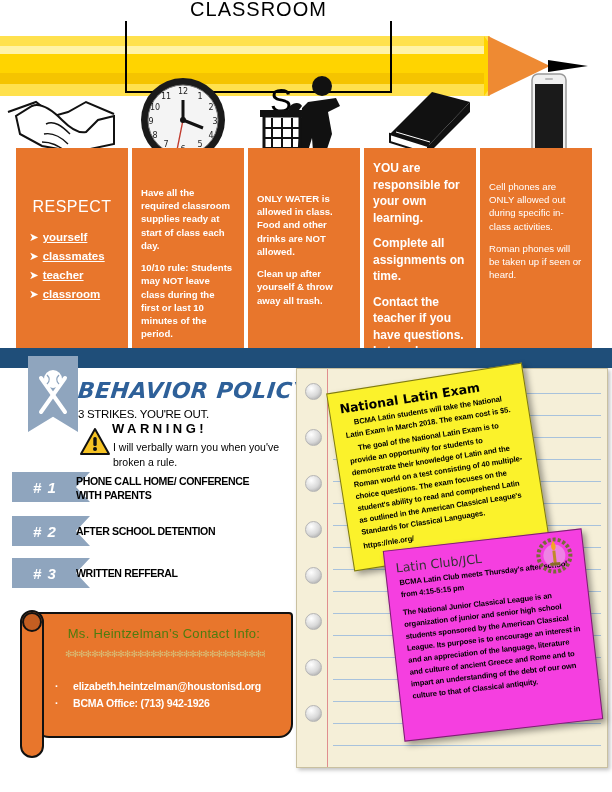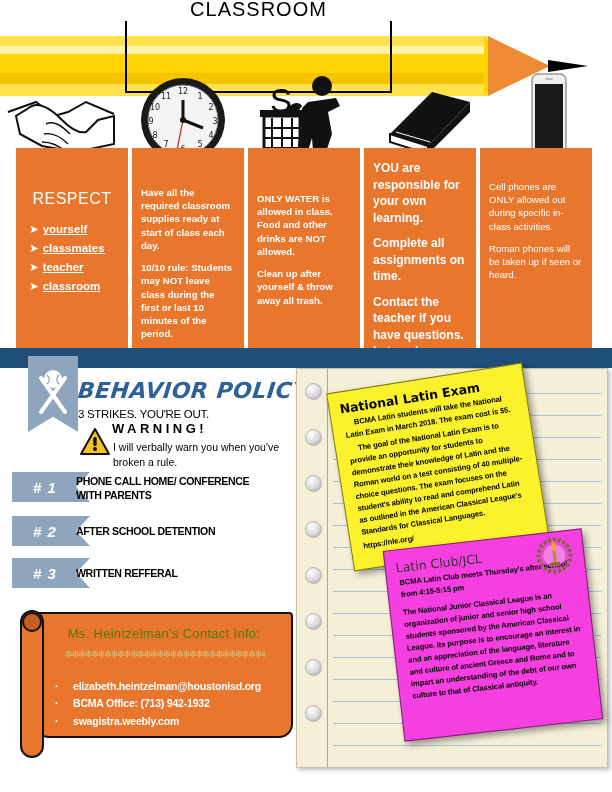--- a/index.html
+++ b/index.html
@@ -65,21 +65,21 @@
 
   
   #columns { position: absolute; left: 0; top: 148px; width: 612px; height: 200px; }
   .col {
     position: absolute; top: 0; height: 200px;
     background: #E8762C; color: #fff;
   }
   .col-inner { padding: 38px 9px 6px 9px; font-size: 9.6px; line-height: 1.38; font-weight: bold; }
   .col1-title {
     text-align: center; font-size: 16px; font-weight: normal;
-    letter-spacing: 0.5px; margin-bottom: 12px; margin-top: 2px;
+    letter-spacing: 0.5px; margin-bottom: 12px; margin-top: 10px;
   }
   .bullets { padding-left: 4px; }
   .bullet-line { font-size: 11.5px; margin-bottom: 3px; white-space: nowrap; }
   .bullet-line .arrow { font-family: "DejaVu Sans", sans-serif; margin-right: 4px; }
   .bullet-line u { text-decoration: underline; }
   .para { margin-bottom: 9px; }
 
   
   #bluebar { position: absolute; left: 0; top: 348px; width: 612px; height: 20px; background: #1F4E79; }
 
@@ -379,22 +379,21 @@
 <div id="scroll">
   <div class="scroll-body"></div>
   <div class="scroll-roll"></div>
   <div class="scroll-roll-top"></div>
   <div class="scroll-title">Ms. Heintzelman’s Contact Info:</div>
   <div class="scroll-divider">
     ✻✻✻✻✻✻✻✻✻✻✻✻✻✻✻✻✻✻✻✻✻✻✻✻✻✻✻✻✻✻✻✻✻✻✻✻✻✻✻✻
   </div>
   <div class="scroll-list">
     <div class="scroll-item"><span class="dot">·</span><span>elizabeth.heintzelman@houstonisd.org</span></div>
-    <div class="scroll-item"><span class="dot">·</span><span>BCMA Office: (713) 942-1932</span></div>
-    <div class="scroll-item"><span class="dot">·</span><span>swagistra.weebly.com</span></div>
+    <div class="scroll-item"><span class="dot">·</span><span>BCMA Office: (713) 942-1926</span></div>
   </div>
 </div>
 
 <div id="notebook">
   <div class="nb-margin"></div>
   <div class="nb-lines">
     <div class="nb-line" style="top:24px"></div>
       <div class="nb-line" style="top:46px"></div>
     <div class="nb-line" style="top:68px"></div>
       <div class="nb-line" style="top:90px"></div>

